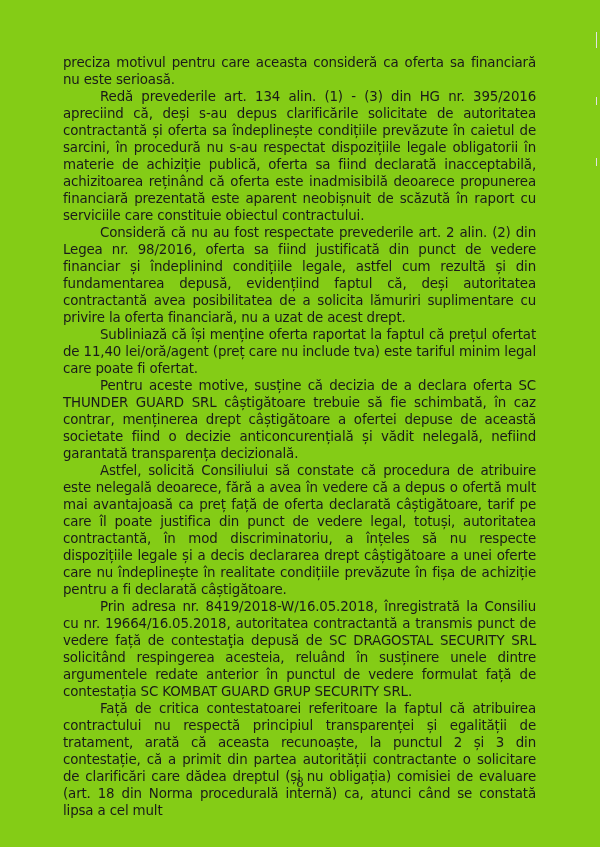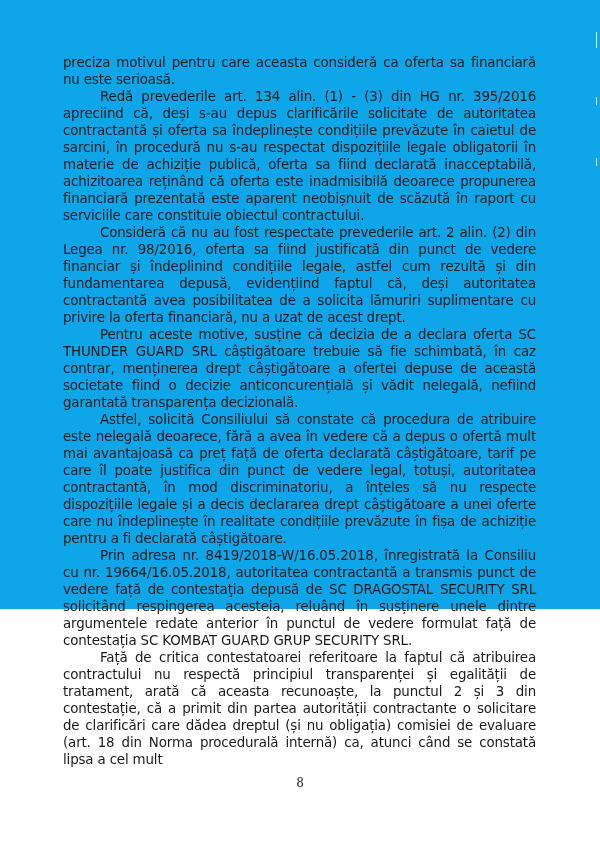--- a/index.html
+++ b/index.html
@@ -10,22 +10,22 @@
     body {
       width: 600px;
       height: 847px;
       position: relative;
       overflow: hidden;
     }
     .page {
       position: absolute;
       left: 0; top: 0;
       width: 600px;
-      height: 609px;
-      background: #0ea5e9;
+      height: 847px;
+      background: #84cc16;
     }
     .text-block {
       position: absolute;
       left: 63px;
       top: 54px;
       width: 473px;
       font-family: "DejaVu Sans", "Liberation Sans", sans-serif;
       font-size: 13.4px;
       line-height: 17px;
       color: #1a1a1a;
@@ -57,20 +57,21 @@
     }
   </style>
 </head>
 <body>
 
 <div class="page">
   <div class="text-block">
     <p>preciza motivul pentru care aceasta consideră ca oferta sa financiară nu este serioasă.</p>
     <p class="indent">Redă prevederile art. 134 alin. (1) - (3) din HG nr. 395/2016 apreciind că, deși s-au depus clarificările solicitate de autoritatea contractantă și oferta sa îndeplinește condițiile prevăzute în caietul de sarcini, în procedură nu s-au respectat dispozițiile legale obligatorii în materie de achiziție publică, oferta sa fiind declarată inacceptabilă, achizitoarea reținând că oferta este inadmisibilă deoarece propunerea financiară prezentată este aparent neobișnuit de scăzută în raport cu serviciile care constituie obiectul contractului.</p>
     <p class="indent">Consideră că nu au fost respectate prevederile art. 2 alin. (2) din Legea nr. 98/2016, oferta sa fiind justificată din punct de vedere financiar și îndeplinind condițiile legale, astfel cum rezultă și din fundamentarea depusă, evidențiind faptul că, deși autoritatea contractantă avea posibilitatea de a solicita lămuriri suplimentare cu privire la oferta financiară, nu a uzat de acest drept.</p>
+    <p class="indent">Subliniază că își menține oferta raportat la faptul că prețul ofertat de 11,40 lei/oră/agent (preț care nu include tva) este tariful minim legal care poate fi ofertat.</p>
     <p class="indent">Pentru aceste motive, susține că decizia de a declara oferta SC THUNDER GUARD SRL câștigătoare trebuie să fie schimbată, în caz contrar, menținerea drept câștigătoare a ofertei depuse de această societate fiind o decizie anticoncurențială și vădit nelegală, nefiind garantată transparența decizională.</p>
     <p class="indent">Astfel, solicită Consiliului să constate că procedura de atribuire este nelegală deoarece, fără a avea în vedere că a depus o ofertă mult mai avantajoasă ca preț față de oferta declarată câștigătoare, tarif pe care îl poate justifica din punct de vedere legal, totuși, autoritatea contractantă, în mod discriminatoriu, a înțeles să nu respecte dispozițiile legale și a decis declararea drept câștigătoare a unei oferte care nu îndeplinește în realitate condițiile prevăzute în fișa de achiziție pentru a fi declarată câștigătoare.</p>
     <p class="indent">Prin adresa nr. 8419/2018-W/16.05.2018, înregistrată la Consiliu cu nr. 19664/16.05.2018, autoritatea contractantă a transmis punct de vedere față de contestaţia depusă de SC DRAGOSTAL SECURITY SRL solicitând respingerea acesteia, reluând în susținere unele dintre argumentele redate anterior în punctul de vedere formulat față de contestația SC KOMBAT GUARD GRUP SECURITY SRL.</p>
     <p class="indent">Față de critica contestatoarei referitoare la faptul că atribuirea contractului nu respectă principiul transparenței și egalității de tratament, arată că aceasta recunoaște, la punctul 2 și 3 din contestație, că a primit din partea autorității contractante o solicitare de clarificări care dădea dreptul (și nu obligația) comisiei de evaluare (art. 18 din Norma procedurală internă) ca, atunci când se constată lipsa a cel mult</p>
   </div>
 
   <div class="page-number">8</div>
 
   <div class="scan-mark" style="left:596px; top:32px; height:16px;"></div>
   <div class="scan-mark" style="left:596px; top:97px; height:8px;"></div>

